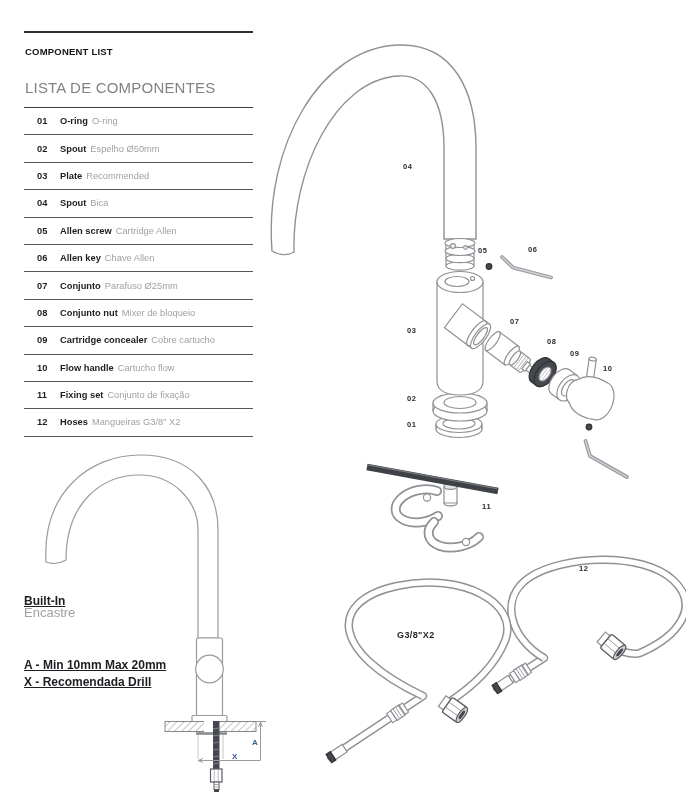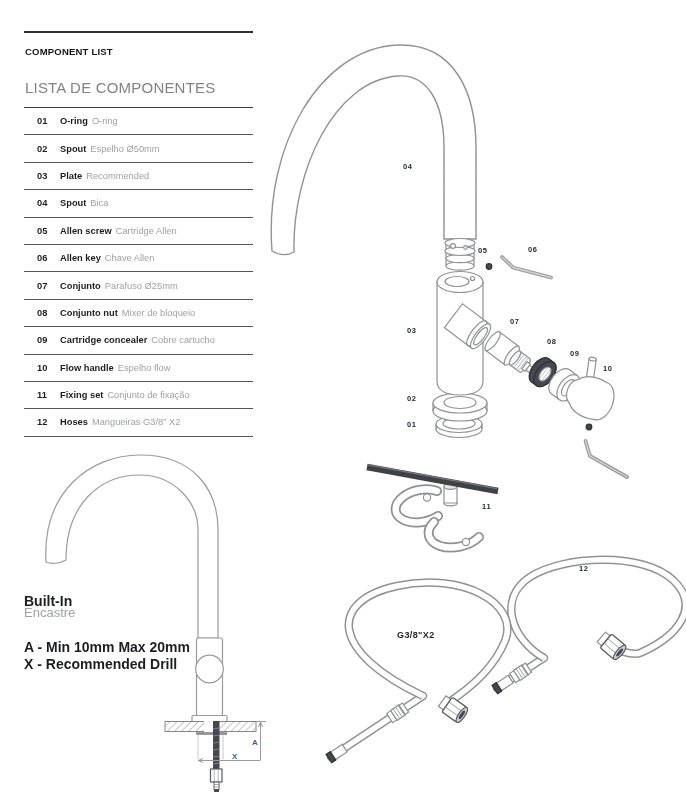--- a/index.html
+++ b/index.html
@@ -12,23 +12,23 @@
   .list-header{display:flex;gap:22px;align-items:baseline;padding:13px 0 11px 1px;border-bottom:1.6px solid #3c3d41;flex-direction:column;}
   .title-en{font-size:9.5px;font-weight:bold;color:#141519;letter-spacing:.2px;}
   .title-pt{font-size:15px;color:#808287;letter-spacing:.2px;}
   .row{display:flex;align-items:center;height:26.4px;border-bottom:1.3px solid #54565b;font-size:9.3px;}
   .num{font-weight:bold;color:#1d1e22;width:23px;padding-left:13px;flex:none;}
   .pname{font-weight:bold;color:#1d1e22;margin-right:4px;white-space:nowrap;}
   .pdesc{color:var(--c-muted,#9fa1a4);white-space:nowrap;}
 
   
   .notes{position:absolute;left:24px;top:595px;width:200px;}
-  .note-title{font-size:14px;font-weight:bold;color:#1d1e22;line-height:12px;}
+  .note-title{font-size:12px;font-weight:bold;color:#1d1e22;line-height:12px;text-decoration:underline;}
   .note-sub{font-size:13px;color:var(--c-muted,#9fa1a4);line-height:12px;}
-  .note-gap1{margin-top:22px;}
+  .note-gap1{margin-top:40px;}
   .note-gap2{margin-top:5px;}
 
   
   .part-label{position:absolute;font-size:7.5px;font-weight:bold;letter-spacing:.7px;color:var(--c-label,#262b33);white-space:nowrap;}
   .dim-label{position:absolute;font-size:8px;font-weight:bold;color:var(--c-dim,#3e5e96);white-space:nowrap;}
   .hose-label{position:absolute;left:397px;top:630px;font-size:9px;font-weight:bold;letter-spacing:.4px;color:#1f2023;white-space:nowrap;}
 </style>
 </head>
 <body>
 
@@ -297,42 +297,42 @@
 
         <div class="row">
           <span class="num">09</span>
           <span class="pname">Cartridge concealer</span>
           <span class="pdesc">Cobre cartucho</span>
         </div>
 
         <div class="row">
           <span class="num">10</span>
           <span class="pname">Flow handle</span>
-          <span class="pdesc">Espelho flow</span>
+          <span class="pdesc">Cartucho flow</span>
         </div>
 
         <div class="row">
           <span class="num">11</span>
           <span class="pname">Fixing set</span>
           <span class="pdesc">Conjunto de fixação</span>
         </div>
 
         <div class="row">
           <span class="num">12</span>
           <span class="pname">Hoses</span>
           <span class="pdesc">Mangueiras G3/8" X2</span>
         </div>
       </div>
   </div>
 
   <div class="notes">
     <div class="note-title">Built-In</div>
     <div class="note-sub">Encastre</div>
     <div class="note-title note-gap1">A - Min 10mm Max 20mm</div>
-    <div class="note-title note-gap2">X - Recommended Drill</div>
+    <div class="note-title note-gap2">X - Recomendada Drill</div>
   </div>
 
   <div>
 
       <span class="part-label" style="left: 407px; top: 420px;">01</span>
 
       <span class="part-label" style="left: 407px; top: 394px;">02</span>
 
       <span class="part-label" style="left: 407px; top: 326px;">03</span>
 

